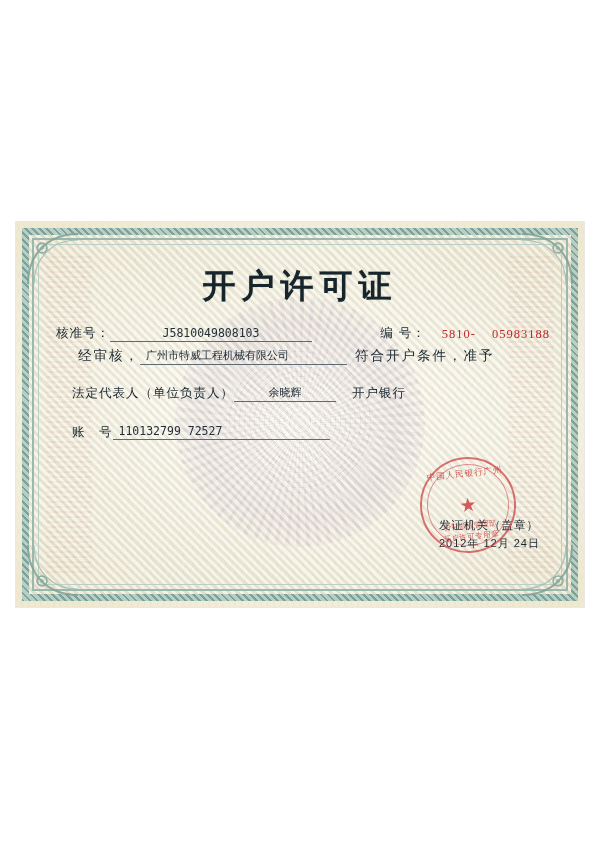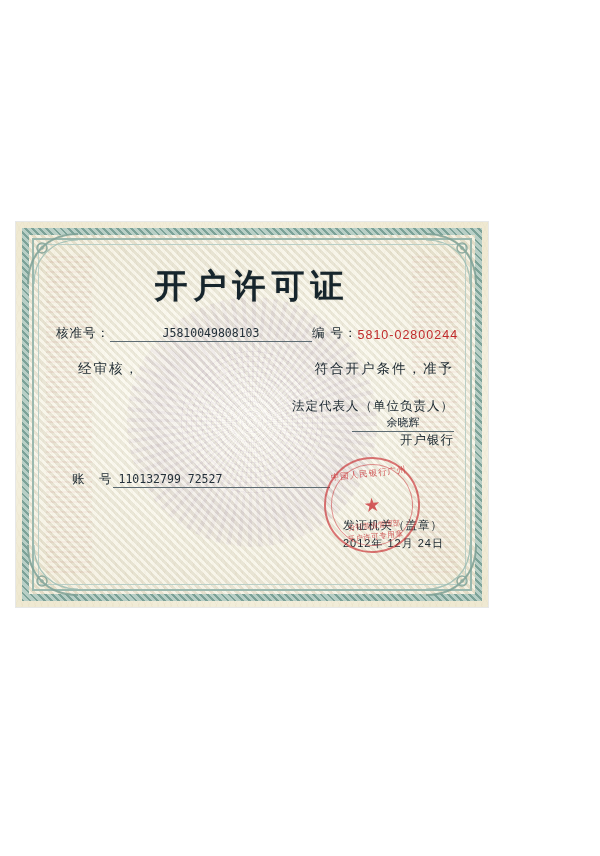--- a/index.html
+++ b/index.html
@@ -20,21 +20,21 @@
     position: absolute;
     inset: 0;
     background: #ffffff;
   }
 
   
   .cert {
     position: absolute;
     left: 16px;
     top: 222px;
-    width: 472px;
+    width: 568px;
     height: 385px;
     background:
       radial-gradient(ellipse 70% 60% at 50% 50%, #fdfcf3 0%, #f8f5e6 45%, #f3efdd 75%, #efe9d2 100%);
     box-shadow: 0 0 0 1px rgba(120,130,120,0.18);
     overflow: hidden;
   }
 
   
   .cert::before {
     content: "";
@@ -183,51 +183,50 @@
   }
   .val.cn {
     font-family: "DejaVu Sans", "Liberation Sans", sans-serif;
     font-size: 11px;
   }
   .spacer { flex: 1 1 auto; }
 
   .row-approval { margin-top: 16px; padding-left: 6px; text-align: center; }
   .num-red {
     color: #c02a2a;
-    font-family: Liberation Sans, sans-serif;
+    font-family: Liberation Serif, serif;
     letter-spacing: 1px;
     font-size: 12.5px;
+    margin-left: 16px;
   }
 
   .line2 {
     display: flex;
     align-items: flex-end;
-    margin-top: 18px;
+    margin-top: 5px;
     font-size: 13px;
     padding-left: 28px;
-    justify-content: space-between;
   }
   .line2 .lbl { font-size: 13.5px; letter-spacing: 2px; }
   .line3 {
     margin-top: 16px;
     font-size: 13.5px;
     letter-spacing: 2px;
     padding-left: 28px;
   }
 
   .line4 {
     display: flex;
-    align-items: flex-end;
+    align-items: center;
     margin-top: 20px;
     padding-left: 22px;
-    flex-direction: column;
   }
   .line5 {
     display: flex;
-    align-items: center;
+    align-items: flex-start;
     margin-top: 22px;
     padding-left: 22px;
   }
 
   .bank-val {
     border-bottom: 1px solid #5c6b72;
     font-size: 9.5px;
     line-height: 11px;
     width: 150px;
     padding-bottom: 0;
@@ -348,25 +347,26 @@
     <div class="content">
 
       <div class="title">开户许可证</div>
 
       <div class="row row-approval">
         <span class="lbl">核准号：</span>
         <span class="val" style="min-width:190px">J5810049808103</span>
         <span class="spacer"></span>
         <span class="lbl">编 号：</span>
         <span class="num-red">5810-</span>
-          <span class="num-red">02800244</span>
+          <span class="num-red">05983188</span>
       </div>
 
       <div class="line2">
         <span class="lbl">经审核，</span>
+        <span class="val cn" style="min-width:195px">广州市特威工程机械有限公司</span>
         <span class="lbl" style="margin-left:8px">符合开户条件，准予</span>
       </div>
 
 
       <div class="line4">
         <span class="lbl">法定代表人（单位负责人）</span>
         <span class="val cn" style="min-width:90px;text-align:center">余晓辉</span>
         <span class="lbl" style="margin-left:16px">开户银行</span>
       </div>
 

